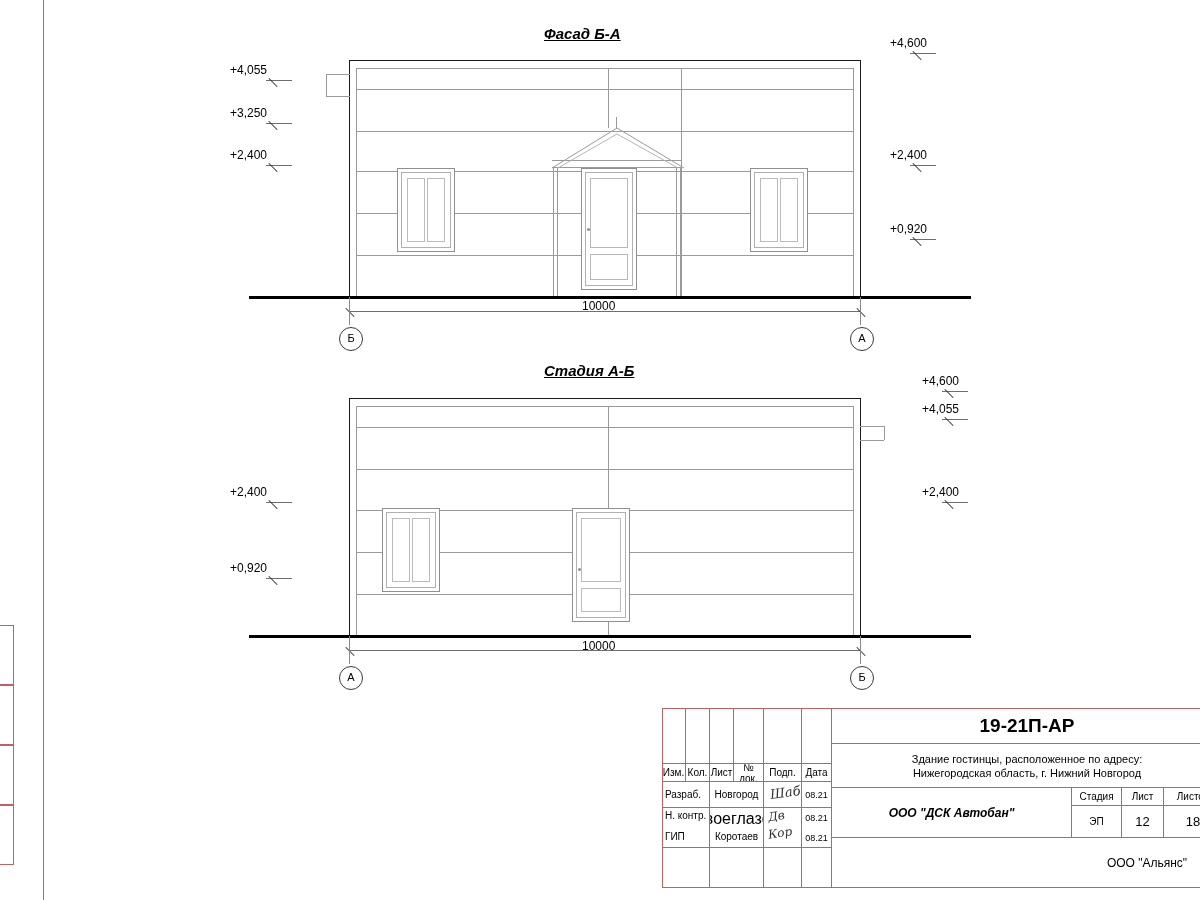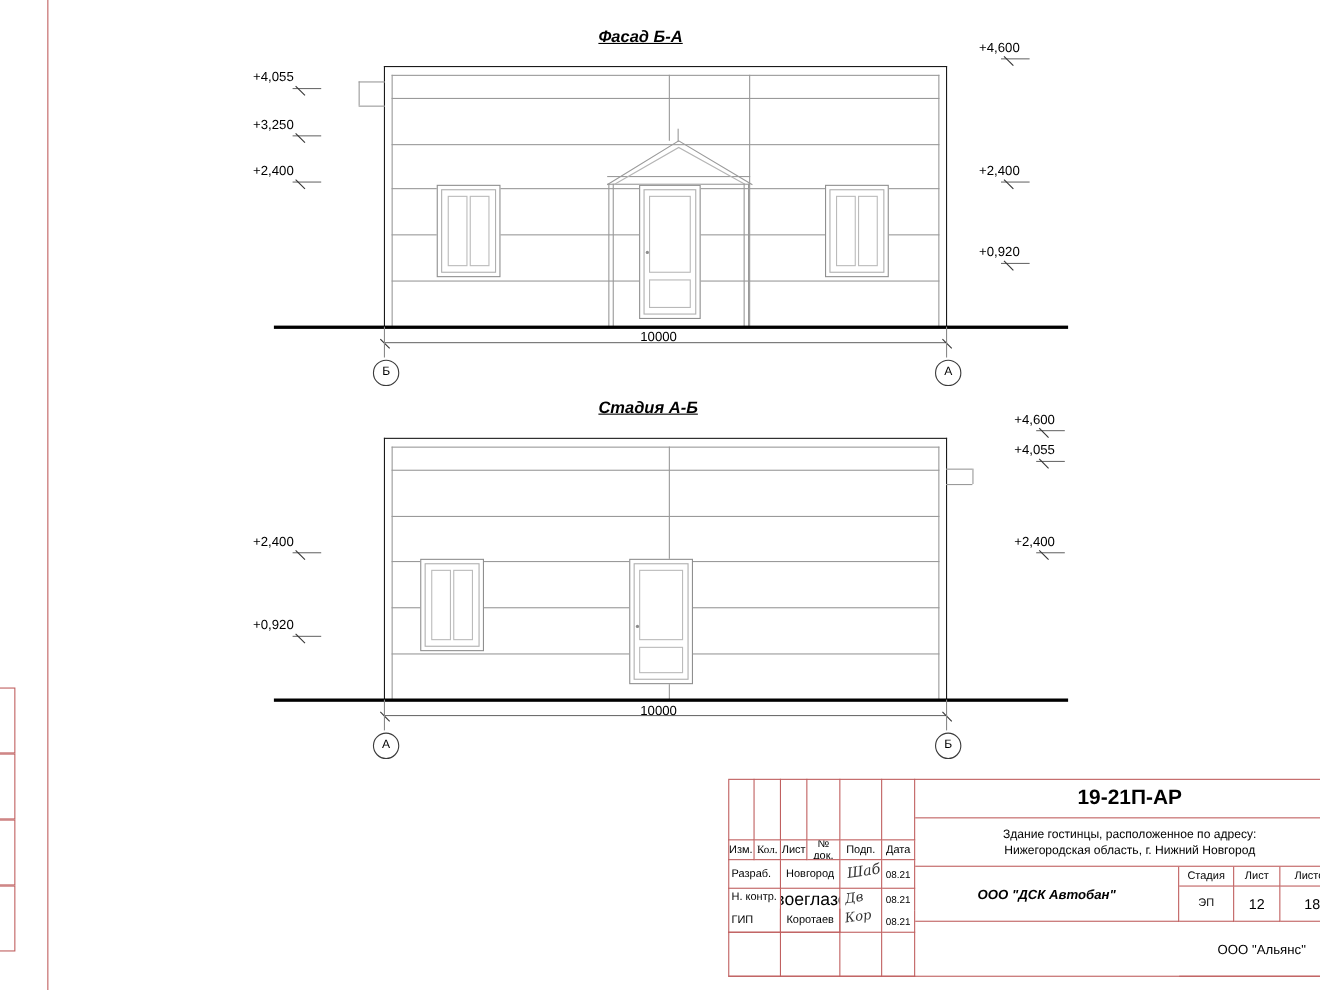--- a/index.html
+++ b/index.html
@@ -260,21 +260,21 @@
   <div class="tb" style="left:658px; top:708px; width:560px; height:180px;"></div>
 
   <div class="tb-cell" style="left:658px; top:708px; width:24px; height:56px; border-left:0;"></div>
   <div class="tb-cell" style="left:682px; top:708px; width:24px; height:56px;"></div>
   <div class="tb-cell" style="left:706px; top:708px; width:24px; height:56px;"></div>
   <div class="tb-cell" style="left:730px; top:708px; width:30px; height:56px;"></div>
   <div class="tb-cell" style="left:760px; top:708px; width:38px; height:56px;"></div>
   <div class="tb-cell" style="left:798px; top:708px; width:30px; height:56px;"></div>
 
   <div class="tb-cell" style="left:658px; top:764px; width:24px; height:18px;">Изм.</div>
-  <div class="tb-cell" style="left:682px; top:764px; width:24px; height:18px;font-family:Liberation Serif, serif;">Кол.</div>
+  <div class="tb-cell" style="left:682px; top:764px; width:24px; height:18px;">Кол.</div>
   <div class="tb-cell" style="left:706px; top:764px; width:24px; height:18px;">Лист</div>
   <div class="tb-cell" style="left:730px; top:764px; width:30px; height:18px;">№ док.</div>
   <div class="tb-cell" style="left:760px; top:764px; width:38px; height:18px;">Подп.</div>
   <div class="tb-cell" style="left:798px; top:764px; width:30px; height:18px;">Дата</div>
 
   <div class="tb-cell" style="left:658px; top:782px; width:48px; height:26px; justify-content:flex-start; padding-left:3px; font-size:10px;">Разраб.</div>
   <div class="tb-cell" style="left:706px; top:782px; width:54px; height:26px; font-size:10px;">Новгород</div>
   <div class="tb-cell" style="left:760px; top:782px; width:38px; height:26px;"></div>
   <div class="tb-cell" style="left:798px; top:782px; width:30px; height:26px; font-size:9px;">08.21</div>
   <div class="sig" style="left:766px; top:785px;">Шаб</div>

